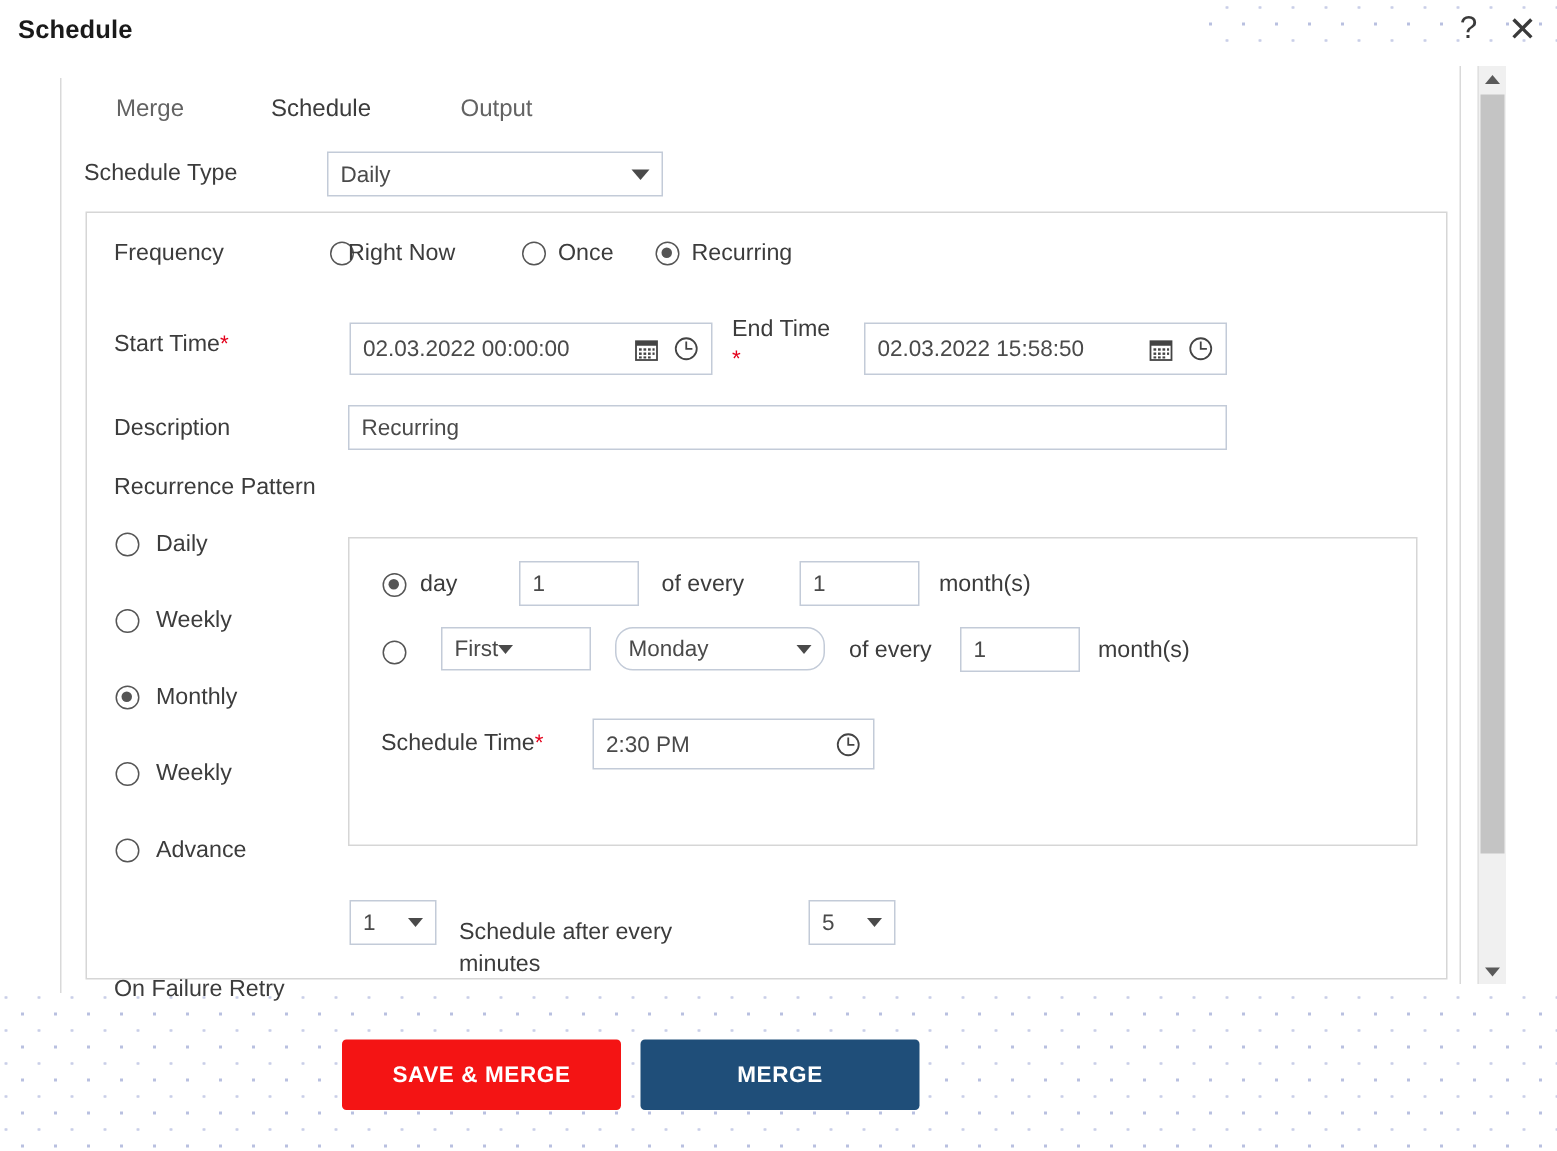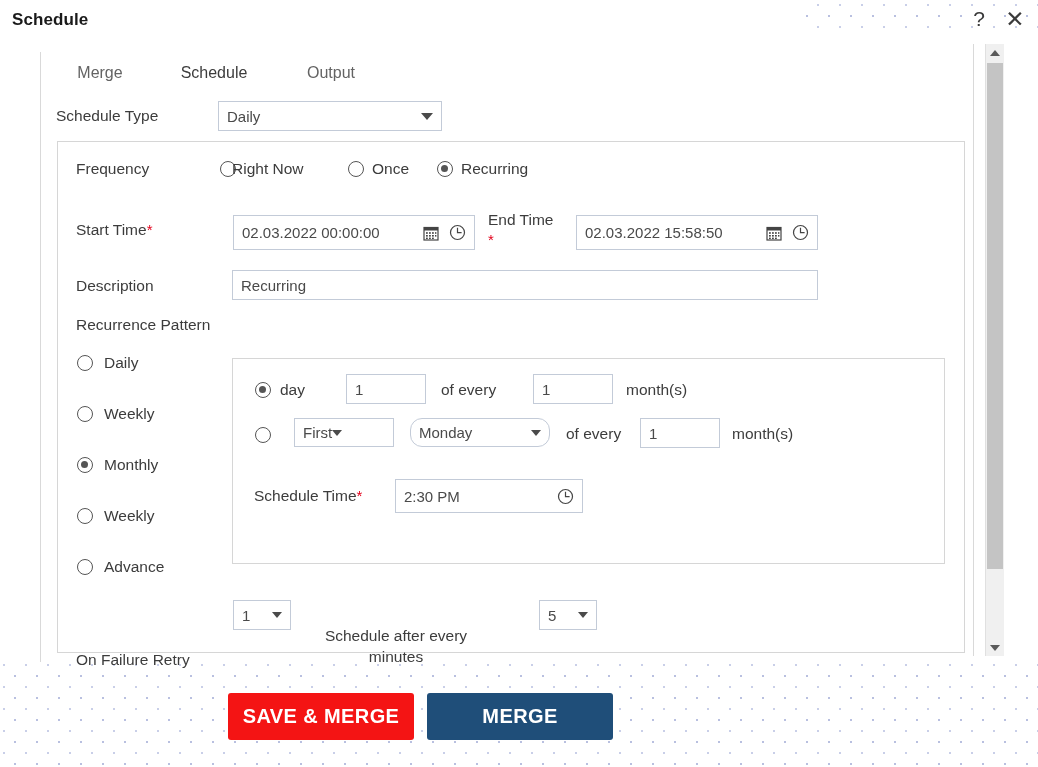--- a/index.html
+++ b/index.html
@@ -192,21 +192,21 @@
 
   
   .ico { display: inline-block; line-height: 0; }
 
   
   .btn {
     position: absolute;
     height: 47px;
     border: none;
     color: #ffffff;
-    font-size: 20px;
+    font-size: 15px;
     font-weight: bold;
     letter-spacing: 0.4px;
     cursor: pointer;
     border-radius: 3px;
     font-family: "Liberation Sans", sans-serif;
   }
   #btn-save   { left: 228px; top: 693px; width: 186px; background: #f41414; }
   #btn-merge  { left: 427px; top: 693px; width: 186px; background: #1f4e79; }
   #btn-cancel { left: 626px; top: 693px; width: 189px; background: #9b9b9b; }
 </style>
@@ -374,21 +374,21 @@
         <path d="M8.5 4.3 V8.6 H12" fill="none" stroke="#444" stroke-width="1.2" stroke-linecap="square"></path>
       </svg>
     </span>
   </div>
 
   <div class="lbl" style="left:76px;top:607px;margin-top:44px;">On Failure Retry</div>
   <div class="field sel" style="left:233px;top:600px;width:58px;height:30px;justify-content:space-between;">
     <span>1</span>
     <span class="caret sm"></span>
   </div>
-  <div class="lbl" style="left:306px;top:625px;width:180px;line-height:21px;white-space:normal;text-align:center;">Schedule after every minutes</div>
+  <div class="lbl" style="left:306px;top:611px;width:180px;line-height:21px;white-space:normal;">Schedule after every minutes</div>
   <div class="field sel" style="left:539px;top:600px;width:58px;height:30px;justify-content:space-between;">
     <span>5</span>
     <span class="caret sm"></span>
   </div>
 
   <div class="scroll-rail"></div>
   <div class="scrollbar">
     <div class="sb-arrow up">
         <div class="tri up"></div>
       </div>

